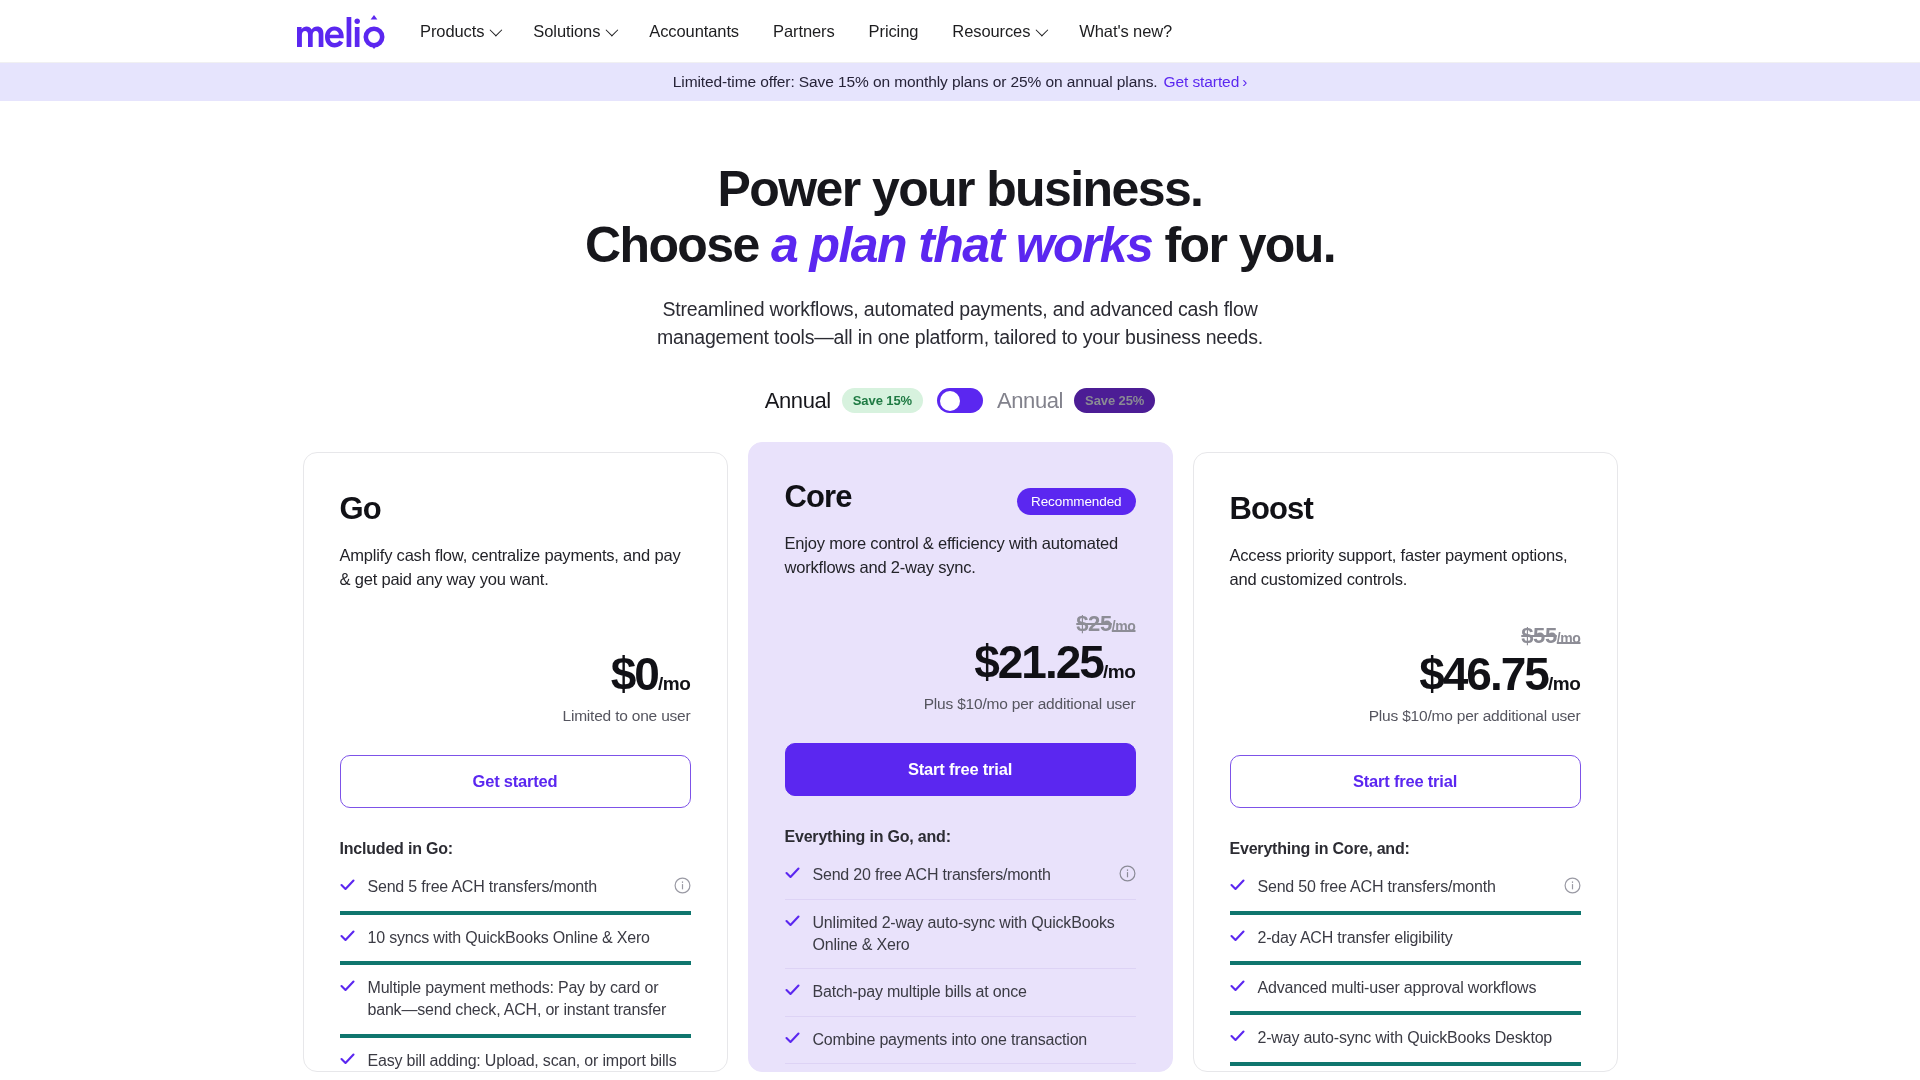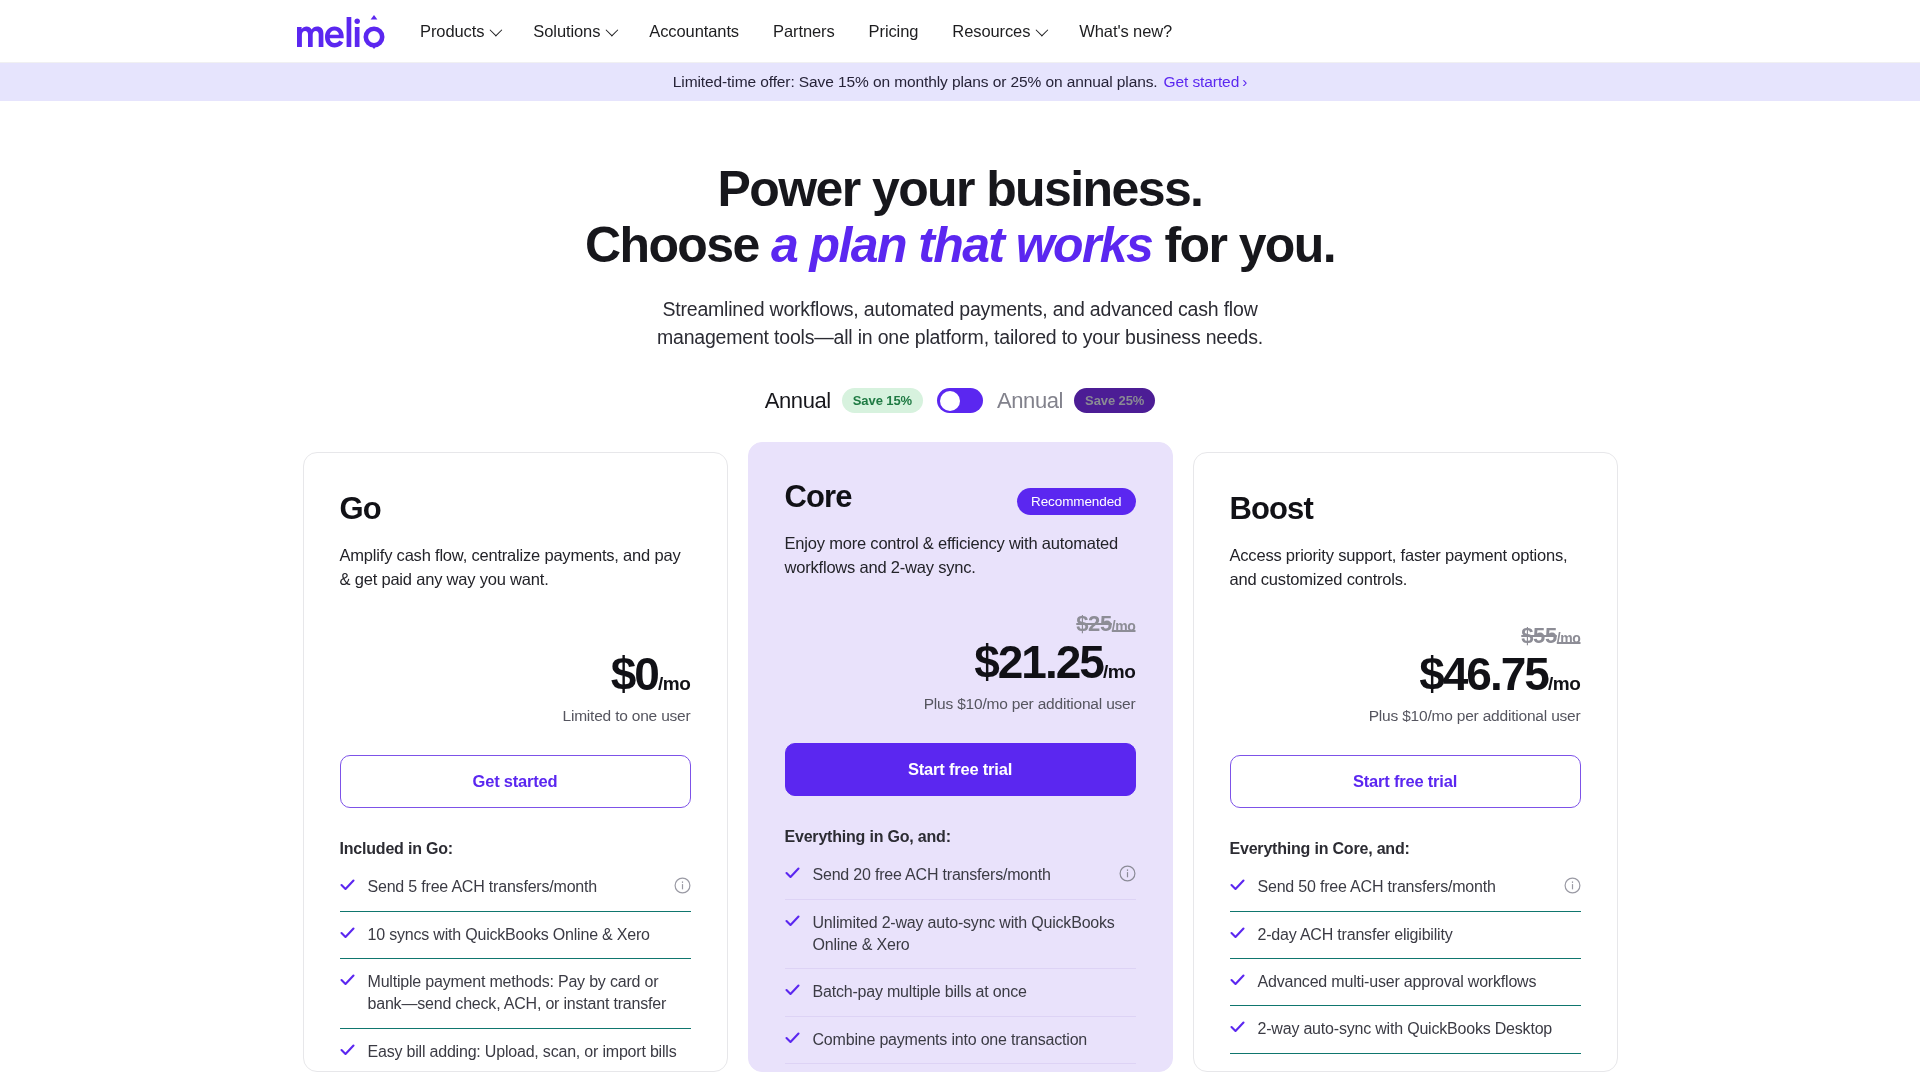--- a/index.html
+++ b/index.html
@@ -268,21 +268,21 @@
     font-weight: bold;
     color: #2c2c33;
     letter-spacing: -0.2px;
   }
   .feat-list { margin-top: 6px; }
   .feat {
     display: flex;
     align-items: flex-start;
     gap: 13px;
     padding: 12px 0;
-    border-bottom: 1px solid #0f766e;
+    border-bottom: 4px solid #0f766e;
     font-size: 16px;
     line-height: 1.4;
     color: #3b3b44;
     letter-spacing: -0.2px;
   }
   .card.featured .feat { border-bottom: 1px solid #ddd3f5; }
   .feat .check {
     flex: 0 0 auto;
     margin-top: 3px;
   }

